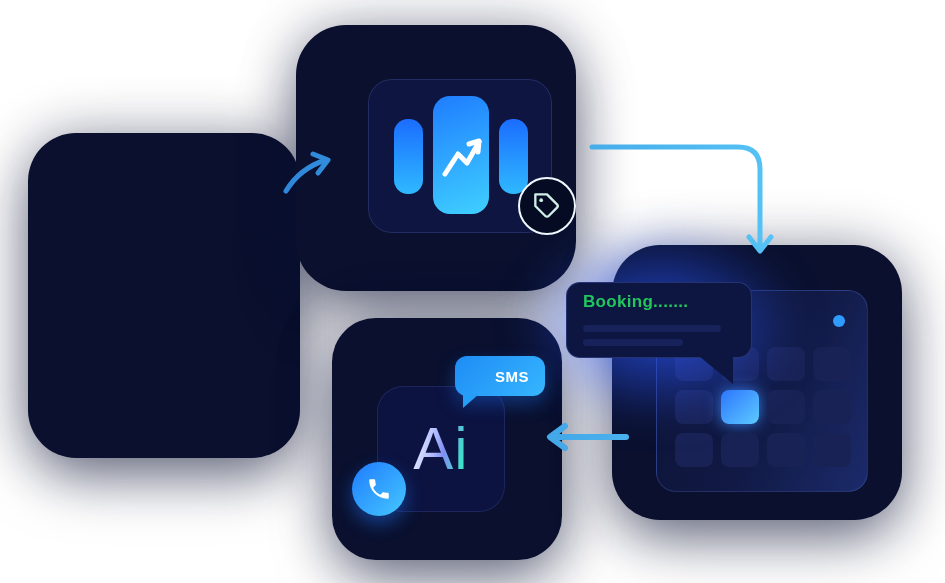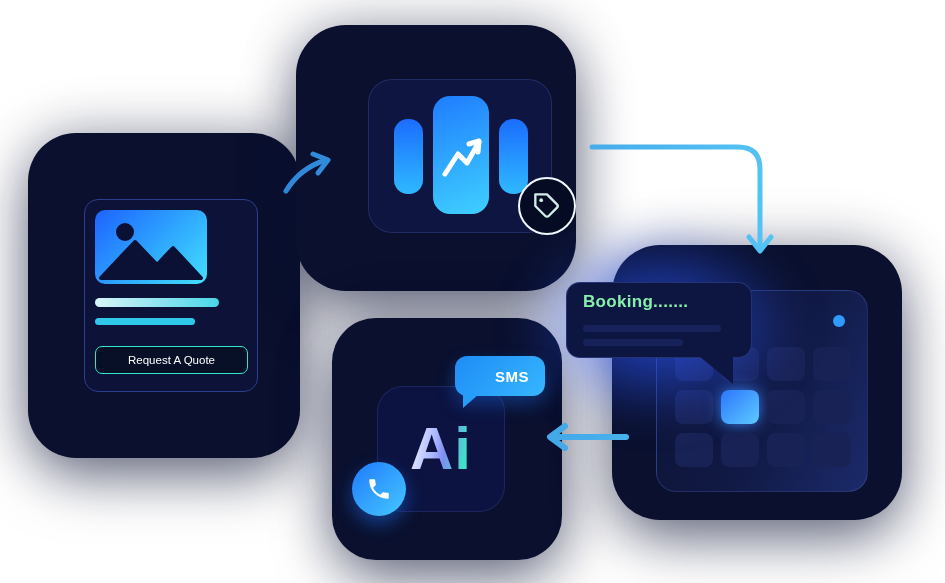--- a/index.html
+++ b/index.html
@@ -54,21 +54,21 @@
     display:flex;align-items:center;justify-content:center;z-index:5;
   }
 
   
   .ai-tile{
     position:absolute;left:377px;top:386px;width:126px;height:124px;border-radius:26px;
     background:#0c1340;border:1px solid rgba(130,150,255,.15);z-index:2;
     display:flex;align-items:center;justify-content:center;
   }
   .ai-text{
-    font-size:60px;font-weight:700;letter-spacing:1px;line-height:1;
+    font-size:60px;font-weight:400;letter-spacing:1px;line-height:1;
     background:linear-gradient(100deg,#eef2ff 5%,#aab6ff 40%,#7f8df2 55%,#3fe2c8 85%);
     -webkit-background-clip:text;background-clip:text;color:transparent;
   }
   .sms-badge{
     position:absolute;left:455px;top:356px;width:66px;height:40px;border-radius:12px;
     background:linear-gradient(135deg,#1e8cf5,#36b6ff);z-index:5;
     display:flex;align-items:center;justify-content:center;
     color:#ffffff;font-size:15px;font-weight:700;letter-spacing:.5px;
     box-shadow:0 8px 18px rgba(30,120,255,.35);
     padding-left:24px;
@@ -104,49 +104,38 @@
 
   .booking-glow{
     position:absolute;left:505px;top:218px;width:310px;height:215px;z-index:3;
     background:radial-gradient(ellipse at center,rgba(43,88,255,.78) 0%,rgba(43,88,255,0) 65%);
     filter:blur(18px);pointer-events:none;
   }
   .booking-bubble{
     position:absolute;left:566px;top:282px;width:186px;height:76px;box-sizing:border-box;
     background:#0d1640;border:1px solid rgba(100,130,255,.28);border-radius:14px;z-index:4;
   }
-  .booking-text{position:absolute;left:16px;top:9px;font-size:17px;font-weight:700;color:#86efac;letter-spacing:.3px;}
+  .booking-text{position:absolute;left:16px;top:9px;font-size:17px;font-weight:700;color:#22c55e;letter-spacing:.3px;}
   .bline{position:absolute;height:7px;border-radius:4px;background:#17225a;}
   .b1{left:16px;top:42px;width:138px;}
   .b2{left:16px;top:56px;width:100px;}
   .bubble-tail{
     position:absolute;left:132px;bottom:-27px;width:0;height:0;
     border-top:28px solid #0d1640;border-left:34px solid transparent;
   }
 
   
   .arrows{position:absolute;left:0;top:0;z-index:6;pointer-events:none;}
 </style>
 </head>
 <body>
 
 <div class="canvas">
 
   <section class="card quote-card"></section>
-  <div class="quote-panel">
-    <div class="img-box">
-      <svg viewBox="0 0 112 74">
-        <circle cx="30" cy="22" r="9" fill="#0b1135"></circle>
-        <path d="M6,68 L40,32 L62,55 L78,38 L106,68 Z" fill="#0b1135" stroke="#0b1135" stroke-width="4" stroke-linejoin="round"></path>
-      </svg>
-    </div>
-    <div class="line line1"></div>
-    <div class="line line2"></div>
-    <button class="quote-btn">Request A Quote</button>
-  </div>
 
   <section class="card ads-card"></section>
   <div class="ads-tile">
     <div class="bar bar-left"></div>
     <div class="bar bar-mid">
       <svg viewBox="0 0 56 118" fill="none" stroke="#ffffff" stroke-width="5" stroke-linecap="round" stroke-linejoin="round">
         <path d="M12,78 L25,58 L34,67 L46,46"></path>
         <path d="M36,48 L46,45 L45,56"></path>
       </svg>
     </div>

